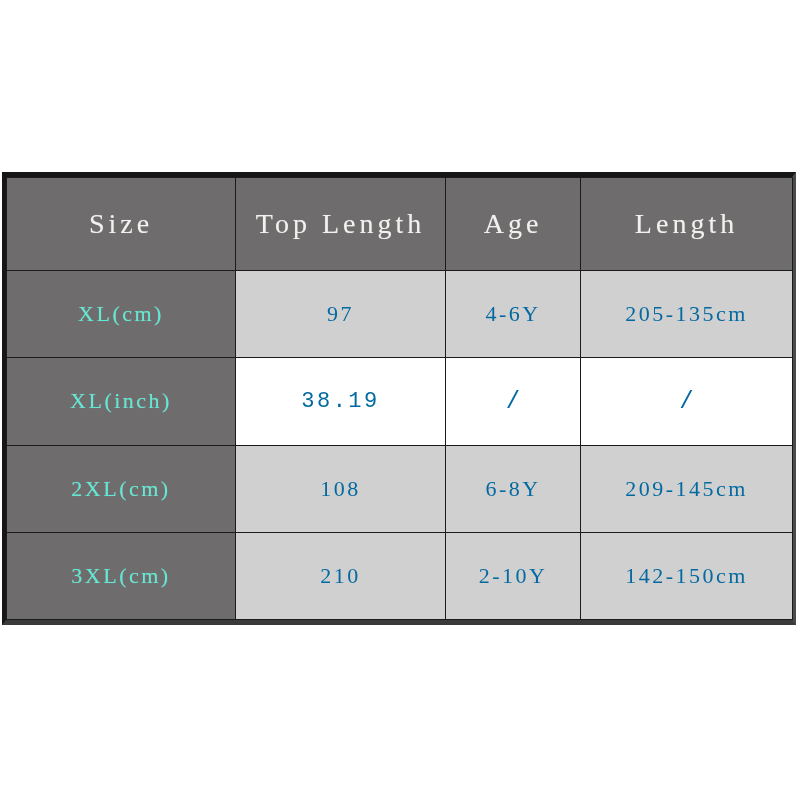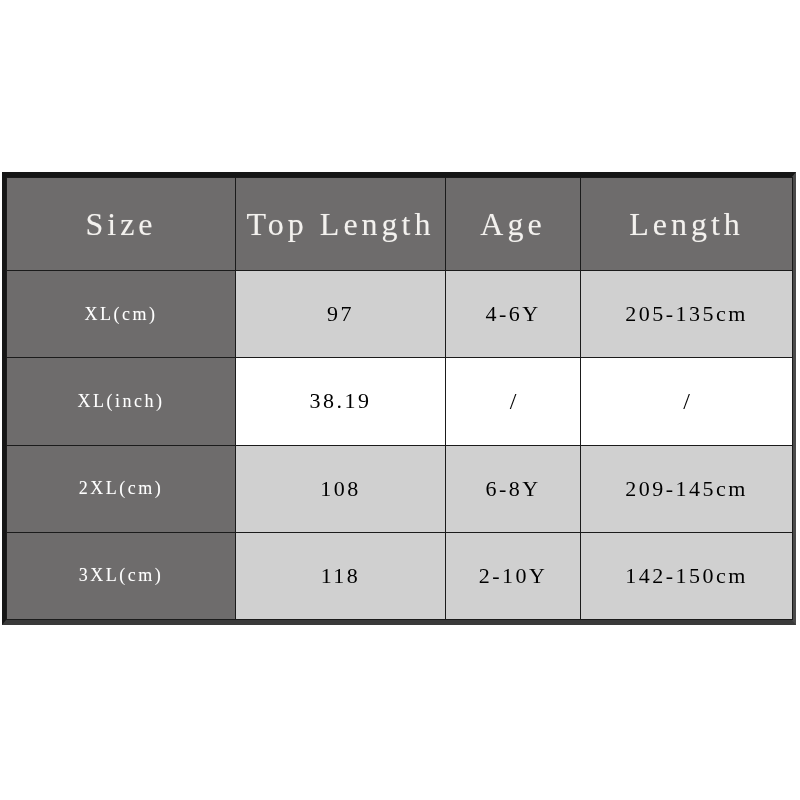--- a/index.html
+++ b/index.html
@@ -58,49 +58,50 @@
     font-weight: normal;
     letter-spacing: 2.5px;
     white-space: nowrap;
   }
 
   
   tr.header-row th {
     background: #6e6c6c;
     color: #f3f1ee;
     height: 92px;
-    font-size: 32px;
+    font-size: 28px;
     letter-spacing: 4px;
     text-shadow: 0 0 1px rgba(255,255,255,0.35);
   }
 
   
   tr.body-row {
     height: 60px;
   }
 
   td.size-cell {
     background: #6e6c6c;
-    color: #ffffff;
-    font-size: 18px;
+    color: #5eead4;
+    font-size: 22px;
     letter-spacing: 1.5px;
     text-shadow: 0 0 1px rgba(255,255,255,0.3);
   }
 
   td.val-cell {
-    color: #000000;
+    color: #0369a1;
     font-size: 22px;
     letter-spacing: 1.5px;
   }
 
   tr.shade-dark td.val-cell {
     background: #d0d0d0;
   }
   tr.shade-light td.val-cell {
     background: #ffffff;
+    font-family: Liberation Mono, monospace;
   }
 
   td.val-cell.slash {
     font-size: 24px;
     letter-spacing: 0;
   }
 </style>
 </head>
 <body>
 
@@ -141,21 +142,21 @@
         <tr class="body-row shade-dark">
           <td class="size-cell">2XL(cm)</td>
           <td class="val-cell">108</td>
           <td class="val-cell">6-8Y</td>
           <td class="val-cell">209-145cm</td>
         </tr>
 
 
         <tr class="body-row shade-dark">
           <td class="size-cell">3XL(cm)</td>
-          <td class="val-cell">118</td>
+          <td class="val-cell">210</td>
           <td class="val-cell">2-10Y</td>
           <td class="val-cell">142-150cm</td>
         </tr>
 
 
       </tbody>
     </table>
   </div>
 
 </div>

